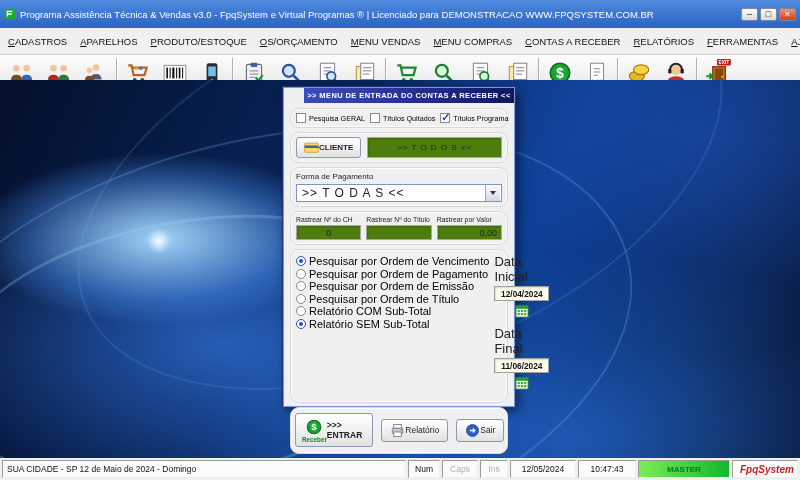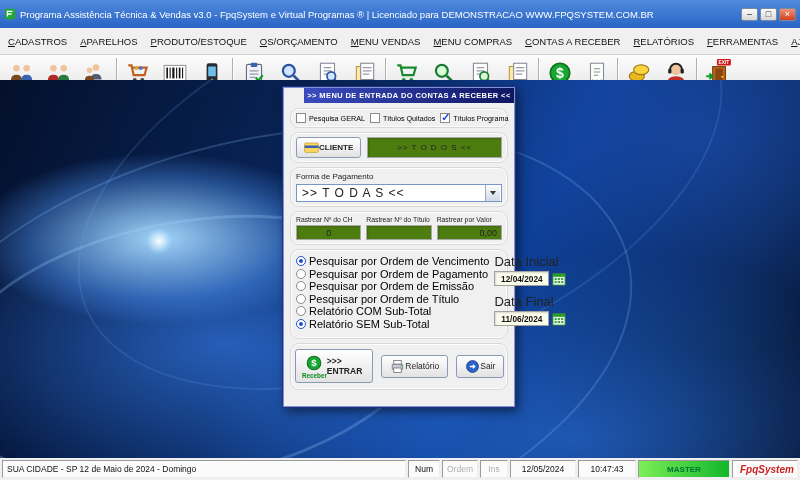--- a/index.html
+++ b/index.html
@@ -85,21 +85,21 @@
   .r-field.right { justify-content:flex-end; padding-right:4px; }
 
   .order-dates { display:flex; gap:5px; }
   .radios { flex:1; }
   .radio-row { font-size:11px; height:11px; margin:1.5px 0; white-space:nowrap; }
   .radio { width:10px; height:10px; border-radius:50%; background:#fff; border:1px solid #8a8a8a; position:relative; flex:none; }
   .radio.selected { border-color:#2a52c8; }
   .radio.selected::after { content:""; position:absolute; inset:2px; border-radius:50%; background:#1a4ed8; }
   .dates { width:76px; display:flex; flex-direction:column; }
   .d-label { font-size:13px; color:#222; margin-bottom:2px; }
-  .date-row { display:flex; align-items:center; gap:3px; margin-bottom:8px; }
+  .date-row { display:flex; align-items:center; gap:3px; margin-bottom:8px;flex-direction:column; }
   .d-field { width:55px; height:15px; background:#fdfdee; border:1px solid #a0a0a0; box-shadow:inset 1px 1px 2px rgba(0,0,0,.15);
              font-size:8.3px; font-weight:bold; display:flex; align-items:center; justify-content:center; color:#111; }
   .cal-icon svg { width:14px; height:14px; display:block; }
 
   .actions { display:flex; align-items:center; gap:8px; padding:5px 4px 6px 4px; }
   .btn-entrar { height:34px; padding:0 10px 0 6px; font-size:8.5px; font-weight:bold; }
   .entrar-iconstack { display:flex; flex-direction:column; align-items:center; }
   .entrar-iconstack svg { width:18px; height:18px; }
   .entrar-caption { font-size:6.3px; font-weight:bold; color:#0a8a1a; line-height:7px; }
   .btn-small { height:23px; padding:0 8px; font-size:8.5px; }
@@ -521,21 +521,21 @@
           </span>
         </div>
 
       </div>
     </div>
   </div>
 
   <div class="statusbar">
     <span class="spanel grow">SUA CIDADE  - SP 12 de Maio de 2024 - Domingo</span>
     <span class="spanel w30 center">Num</span>
-    <span class="spanel w34 center dim">Ordem</span>
+    <span class="spanel w34 center dim">Caps</span>
     <span class="spanel w26 center dim">Ins</span>
     <span class="spanel w64 center">12/05/2024</span>
     <span class="spanel w56 center">10:47:43</span>
     <span class="spanel master">MASTER</span>
     <span class="spanel w64b">
       <svg viewBox="0 0 14 14" width="12" height="12">
           <rect x="1" y="1" width="12" height="12" rx="2" fill="#2244aa"></rect>
           <path d="M4 10V4h6M4 7h5" stroke="#ffd700" stroke-width="1.6" fill="none"></path>
         </svg>
       <span class="brand-text">FpqSystem</span>

